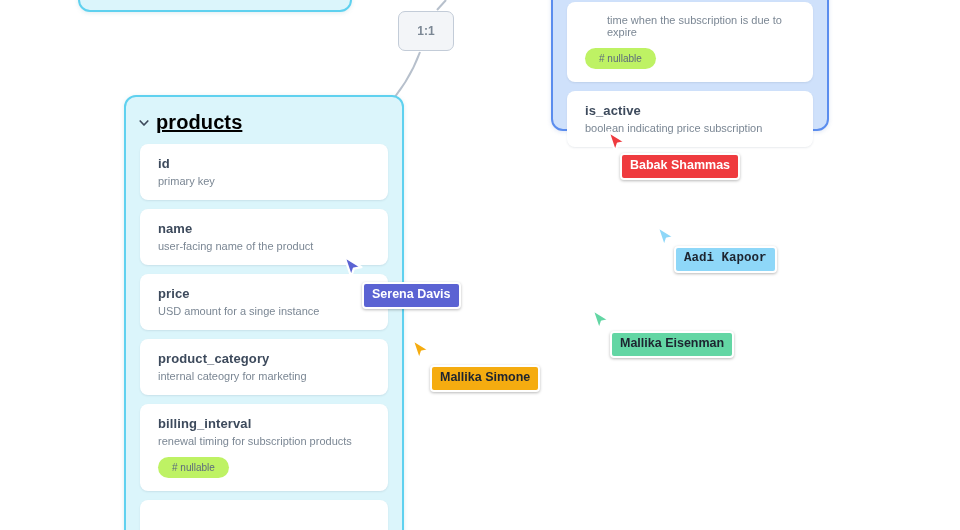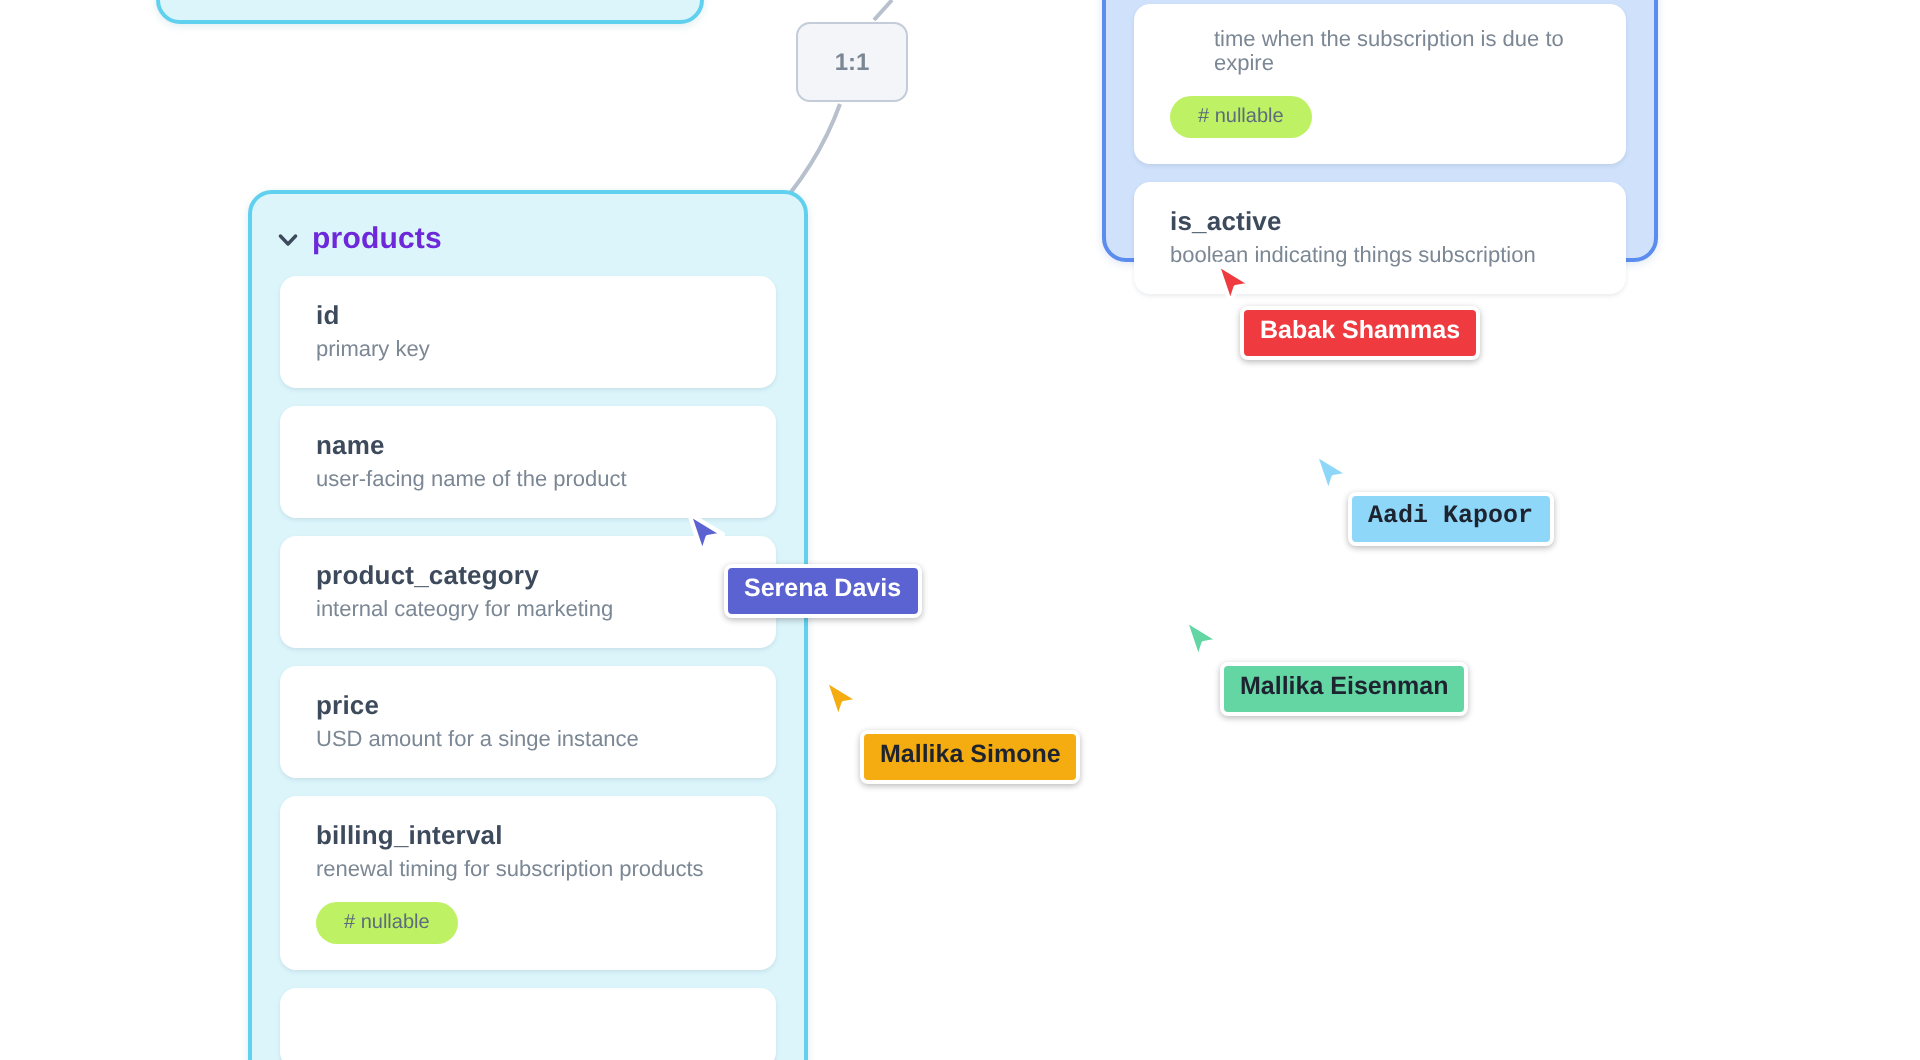--- a/index.html
+++ b/index.html
@@ -45,24 +45,25 @@
     align-items: center;
     gap: 6px;
   }
   .chev {
     width: 12px;
     height: 12px;
     flex: 0 0 auto;
     display: block;
   }
   .table-title {
-    font-size: 15px;
-    font-weight: bold;
-    color: #6d28d9;
+    font-size: 20px;
+    font-weight: bold;
+    color: #000000;
     letter-spacing: 0.1px;
+    text-decoration: underline;
   }
   .table-sub {
     font-size: 11.5px;
     color: #6e7b8b;
     margin-left: 18px;
     margin-top: 3px;
   }
 
   .fields {
     padding: 6px 14px 14px 14px;
@@ -178,27 +179,27 @@
         <div class="field-name">id</div>
         <div class="field-desc">primary key</div>
       </div>
 
       <div class="field">
         <div class="field-name">name</div>
         <div class="field-desc">user-facing name of the product</div>
       </div>
 
       <div class="field">
+        <div class="field-name">price</div>
+        <div class="field-desc">USD amount for a singe instance</div>
+      </div>
+
+      <div class="field">
         <div class="field-name">product_category</div>
         <div class="field-desc">internal cateogry for marketing</div>
-      </div>
-
-      <div class="field">
-        <div class="field-name">price</div>
-        <div class="field-desc">USD amount for a singe instance</div>
       </div>
 
       <div class="field">
         <div class="field-name">billing_interval</div>
         <div class="field-desc">renewal timing for subscription products</div>
         <span class="tag"># nullable</span>
       </div>
 
       <div class="field" style="min-height:40px;">
         <div class="field-name"></div>
@@ -210,21 +211,21 @@
   <div class="table-card blue" style="left:551px; top:-96px; width:278px; height:227px;">
     <div class="fields" style="padding-top:96px;">
 
       <div class="field">
         <div class="field-desc" style="margin-top:0;margin-left:22px;">time when the subscription is due to expire</div>
         <span class="tag"># nullable</span>
       </div>
 
       <div class="field">
         <div class="field-name">is_active</div>
-        <div class="field-desc">boolean indicating things subscription</div>
+        <div class="field-desc">boolean indicating price subscription</div>
       </div>
 
     </div>
   </div>
 
   <div class="cursor" style="left:342px; top:255px;">
     <svg width="22" height="26" viewBox="0 0 22 26" xmlns="http://www.w3.org/2000/svg">
       <path d="M2.5 1.8 L19.5 12.2 L11.8 13.6 L9.2 21.6 Z" fill="#5b63d3" stroke="#ffffff" stroke-width="2.2" stroke-linejoin="round"></path>
     </svg>
     <div class="cursor-label" style="left:20px; top:27px; background:#5b63d3; color:#ffffff;">Serena Davis</div>

